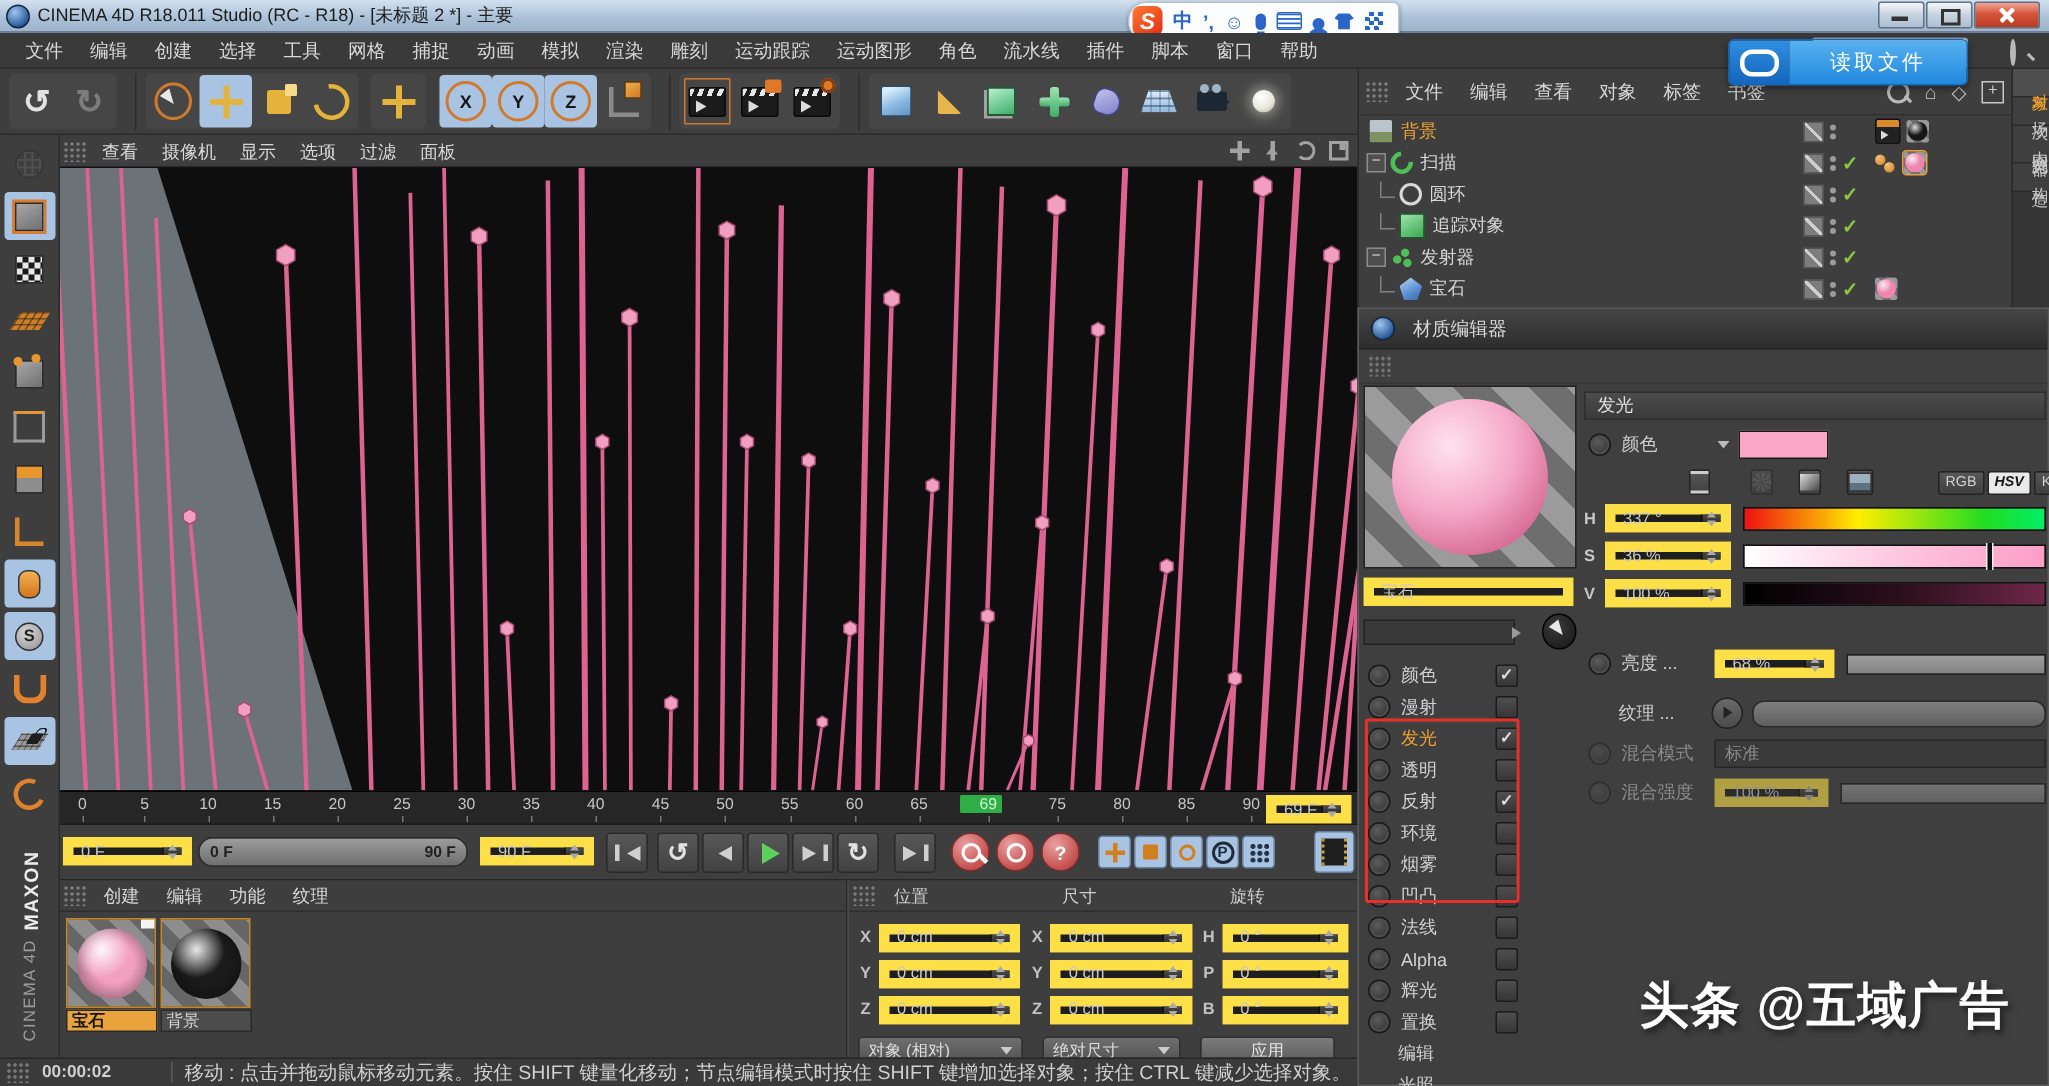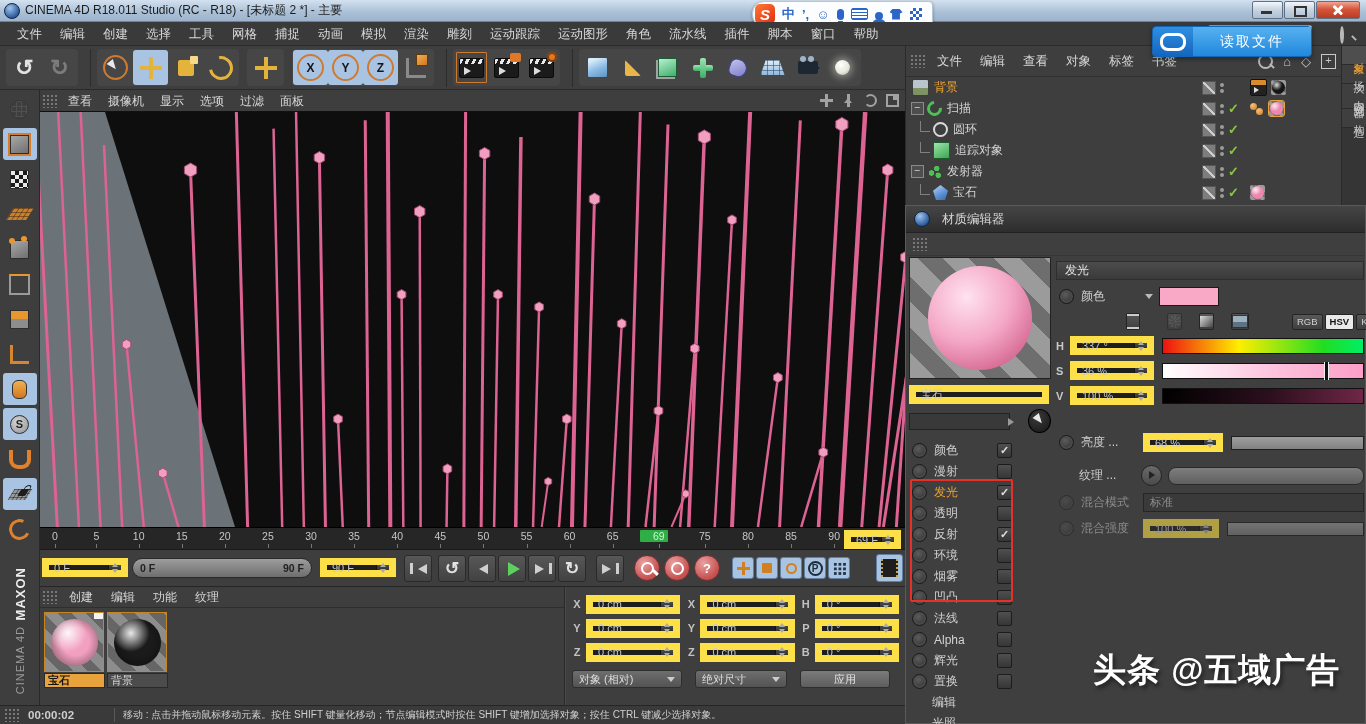--- a/index.html
+++ b/index.html
@@ -242,21 +242,21 @@
   .red-annot{position:absolute;left:1px;top:222px;width:99px;height:119px;border:2.5px solid #e8302a;border-radius:2px;z-index:20;pointer-events:none;}
   .me-right{position:absolute;left:150px;top:55px;width:308px;}
   .sec-head{height:19px;background:linear-gradient(#4c4c4c,#3a3a3a);border:1px solid #2e2e2e;display:flex;align-items:center;padding-left:8px;font-size:12px;color:#e2e2e2;box-sizing:border-box;}
   .row{display:flex;align-items:center;margin-top:7px;}
   .lab{font-size:12px;color:#cfcfcf;width:62px;flex:none;}
   .lab.dim,.dimtext{color:#8b8b8b;}
   .swatch{width:58px;height:17px;border:1px solid #1a1a1a;}
   .tria{border:4px solid transparent;border-top:5px solid #bbb;margin:4px 6px 0 2px;}
   .mini{height:17px;background:linear-gradient(#585858,#3f3f3f);border:1px solid #242424;border-radius:2px;display:flex;align-items:center;justify-content:center;box-sizing:border-box;}
   .mode{padding:0 4px;font-size:9.5px;color:#cfcfcf;height:16px;}
-  .mode.on{background:#e9e9e9;color:#141414;font-weight:bold;}
+  .mode.on{background:#e9e9e9;color:#141414;font-weight:bold;font-style:italic;}
   .ic-updown{width:12px;height:11px;border-top:2px solid #ccc;border-bottom:2px solid #ccc;position:relative;}
   .ic-wheel{width:13px;height:13px;border-radius:50%;background:repeating-conic-gradient(#888 0 20deg,#555 20deg 40deg);opacity:.55;}
   .ic-grad{width:13px;height:11px;background:linear-gradient(135deg,#ddd,#444);}
   .ic-pic{width:14px;height:11px;background:linear-gradient(#9db0bd 55%,#5d7282 55%);border:1px solid #333;}
   .ic-mixer{width:13px;height:11px;background:linear-gradient(#ccc 2px,transparent 2px) 0 2px/13px 5px repeat-y;position:relative;}
   .hsvrow{display:flex;align-items:center;margin-top:6px;}
   .hsvrow .k{width:14px;font-size:11px;font-weight:bold;color:#c8c8c8;}
   .hsvrow .fld{width:84px;}
   .bar{height:14px;border:1px solid #111;margin-left:8px;flex:1;position:relative;}
   .bar-hue{background:linear-gradient(to right,#ee1111,#ffee00 38%,#22dd22 80%,#00ee66);}
@@ -268,21 +268,21 @@
   .texcirc{width:19px;height:19px;border-radius:50%;background:linear-gradient(#6a6a6a,#4a4a4a);border:1px solid #222;position:relative;flex:none;}
   .texcirc::after{content:"";position:absolute;left:7px;top:5px;border:4px solid transparent;border-left:6px solid #222;}
   .texbar{height:16px;flex:1;margin-left:6px;border-radius:8px;background:linear-gradient(#7e7e7e,#5f5f5f);border:1px solid #2a2a2a;}
   .blendfld{height:17px;flex:1;background:#3a3a3a;border:1px solid #262626;display:flex;align-items:center;padding-left:6px;font-size:11.5px;color:#8b8b8b;}
   .watermark{position:absolute;left:1093px;top:648px;z-index:40;font-size:33px;font-weight:bold;color:#ffffff;letter-spacing:1px;text-shadow:2px 3px 4px rgba(0,0,0,.55);white-space:nowrap;}
 
   
   .statusbar{left:0;top:705px;width:905px;height:19px;background:#3a3a3a;border-top:1px solid #262626;display:flex;align-items:center;box-sizing:border-box;gap:8px;padding-left:4px;}
   .st-time{color:#cfcfcf;font-size:11.5px;font-weight:bold;width:78px;}
   .st-sep{width:1px;height:14px;background:#5a5a5a;}
-  .st-hint{color:#cfcfcf;font-size:10px;white-space:nowrap;}
+  .st-hint{color:#cfcfcf;font-size:13px;white-space:nowrap;}
 </style>
 </head>
 <body>
 
 <div class="abs titlebar">
   <span class="c4d-logo"></span>
   <span>CINEMA 4D R18.011 Studio (RC - R18) - [未标题 2 *] - 主要</span>
   <div class="ime">
     <span class="ime-logo">S</span>
     <span class="ime-it">中</span>
@@ -680,20 +680,29 @@
       <div class="thumb">
       <div class="img">
           <span class="msph" style="--mc: #1b1b1b;"></span>
         </div>
       <div class="lbl">背景</div>
     </div>
     </div>
 </div>
 
 <div class="abs coords">
+  <div class="co-head">
+    <span class="grip"></span>
+    <div style="display:flex">
+
+    <span class="hd">位置</span>
+        <span class="hd">尺寸</span>
+        <span class="hd">旋转</span>
+      </div>
+  </div>
   <div class="co-grid">
 
   <div class="co-cell">
       <span class="ax">X</span>
       <div class="fld">
         <span class="val">0 cm</span>
           <span class="spin"></span>
       </div>
     </div>
       <div class="co-cell">

